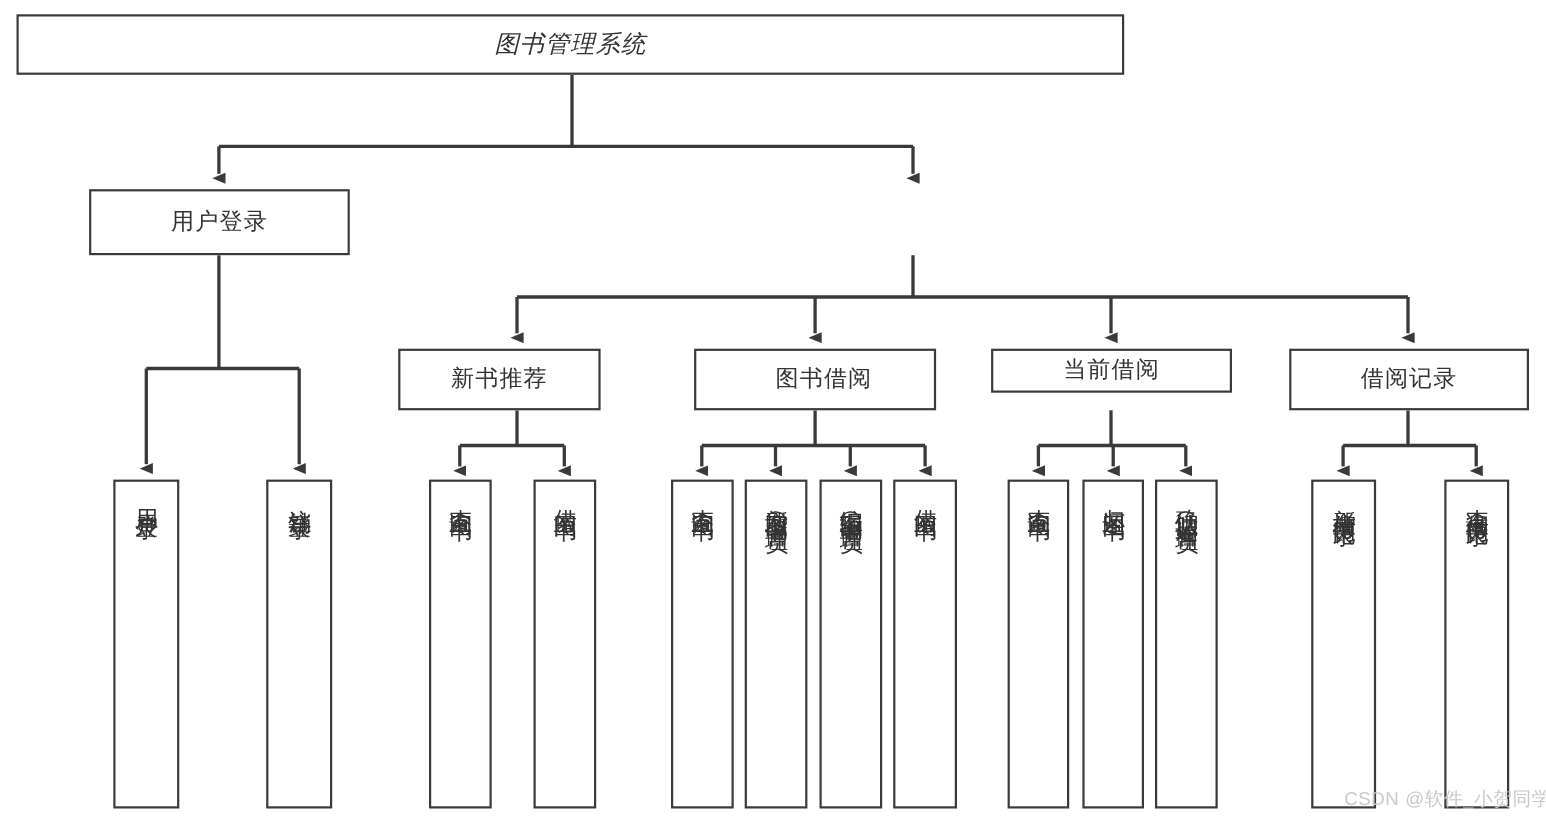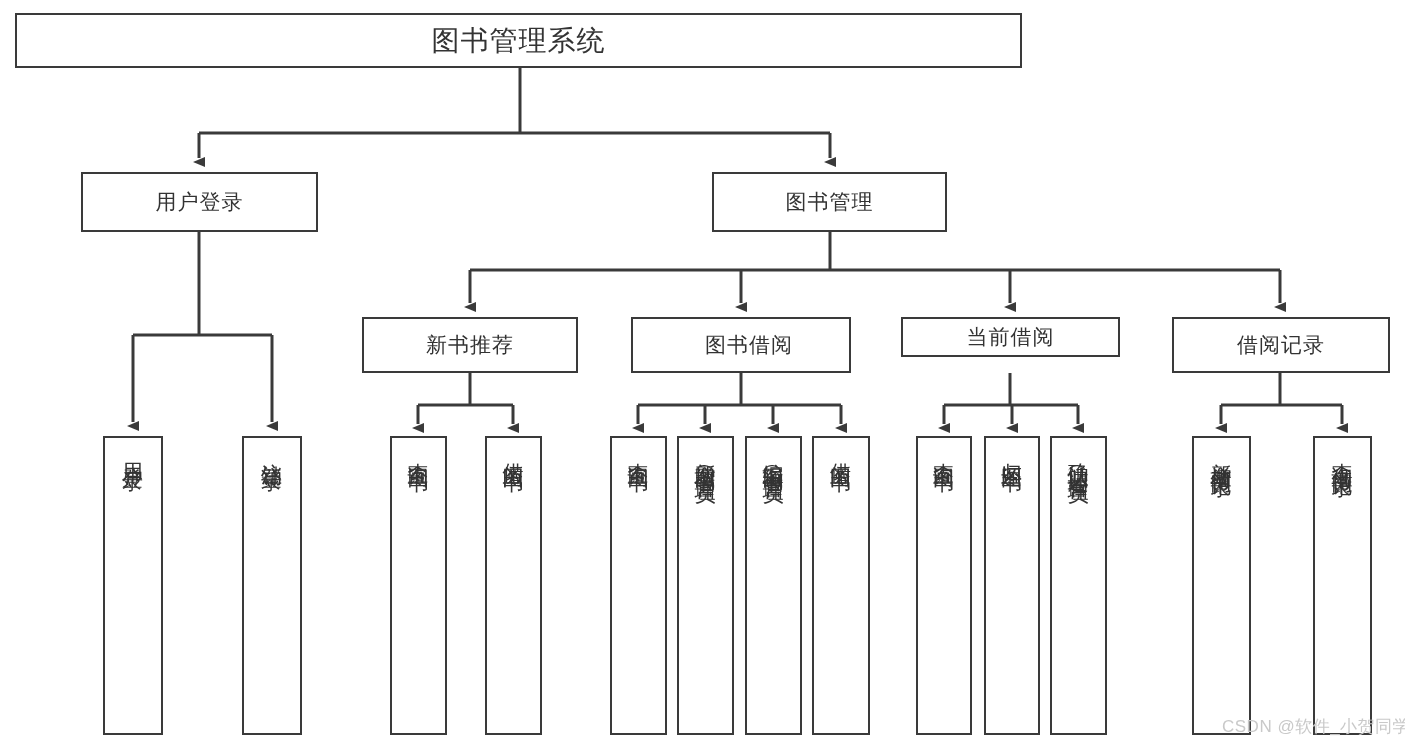--- a/index.html
+++ b/index.html
@@ -42,21 +42,22 @@
     color: #333333;
     line-height: 1.12;
     letter-spacing: 1px;
     white-space: pre-line;
     text-align: center;
   }
   .h-node .node-label {
     font-size: 21px;
   }
   .root-box .node-label {
-    font-size: 28px;
+    font-size: 22px;
+    font-style: italic;
   }
   .v-node {
     align-items: flex-start;
     justify-content: center;
     padding-top: 8px;
   }
   .v-node .node-label {
     writing-mode: vertical-rl;
     text-orientation: upright;
     font-size: 21px;
@@ -127,25 +128,22 @@
     </g>
   </svg>
 
   <div class="node-box root-box h-node" style="left:15px;top:13px;width:1007px;height:55px;">
     <span class="node-label">图书管理系统</span>
   </div>
 
   <div class="node-box h-node" style="left:81px;top:172px;width:237px;height:60px;">
     <span class="node-label">用户登录</span>
   </div>
-  <div class="node-box h-node" style="left:712px;top:172px;width:235px;height:60px;">
-    <span class="node-label">图书管理</span>
-  </div>
 
-  <div class="node-box h-node" style="left:362px;top:317px;width:216px;height:56px;">
+  <div class="node-box h-node" style="left:362px;top:317px;width:184px;height:56px;">
     <span class="node-label">新书推荐</span>
   </div>
   <div class="node-box h-node" style="left:631px;top:317px;width:220px;height:56px;padding-left:16px;">
     <span class="node-label">图书借阅</span>
   </div>
   <div class="node-box h-node" style="left:901px;top:317px;width:219px;height:40px;">
     <span class="node-label">当前借阅</span>
   </div>
   <div class="node-box h-node" style="left:1172px;top:317px;width:218px;height:56px;">
     <span class="node-label">借阅记录</span>

